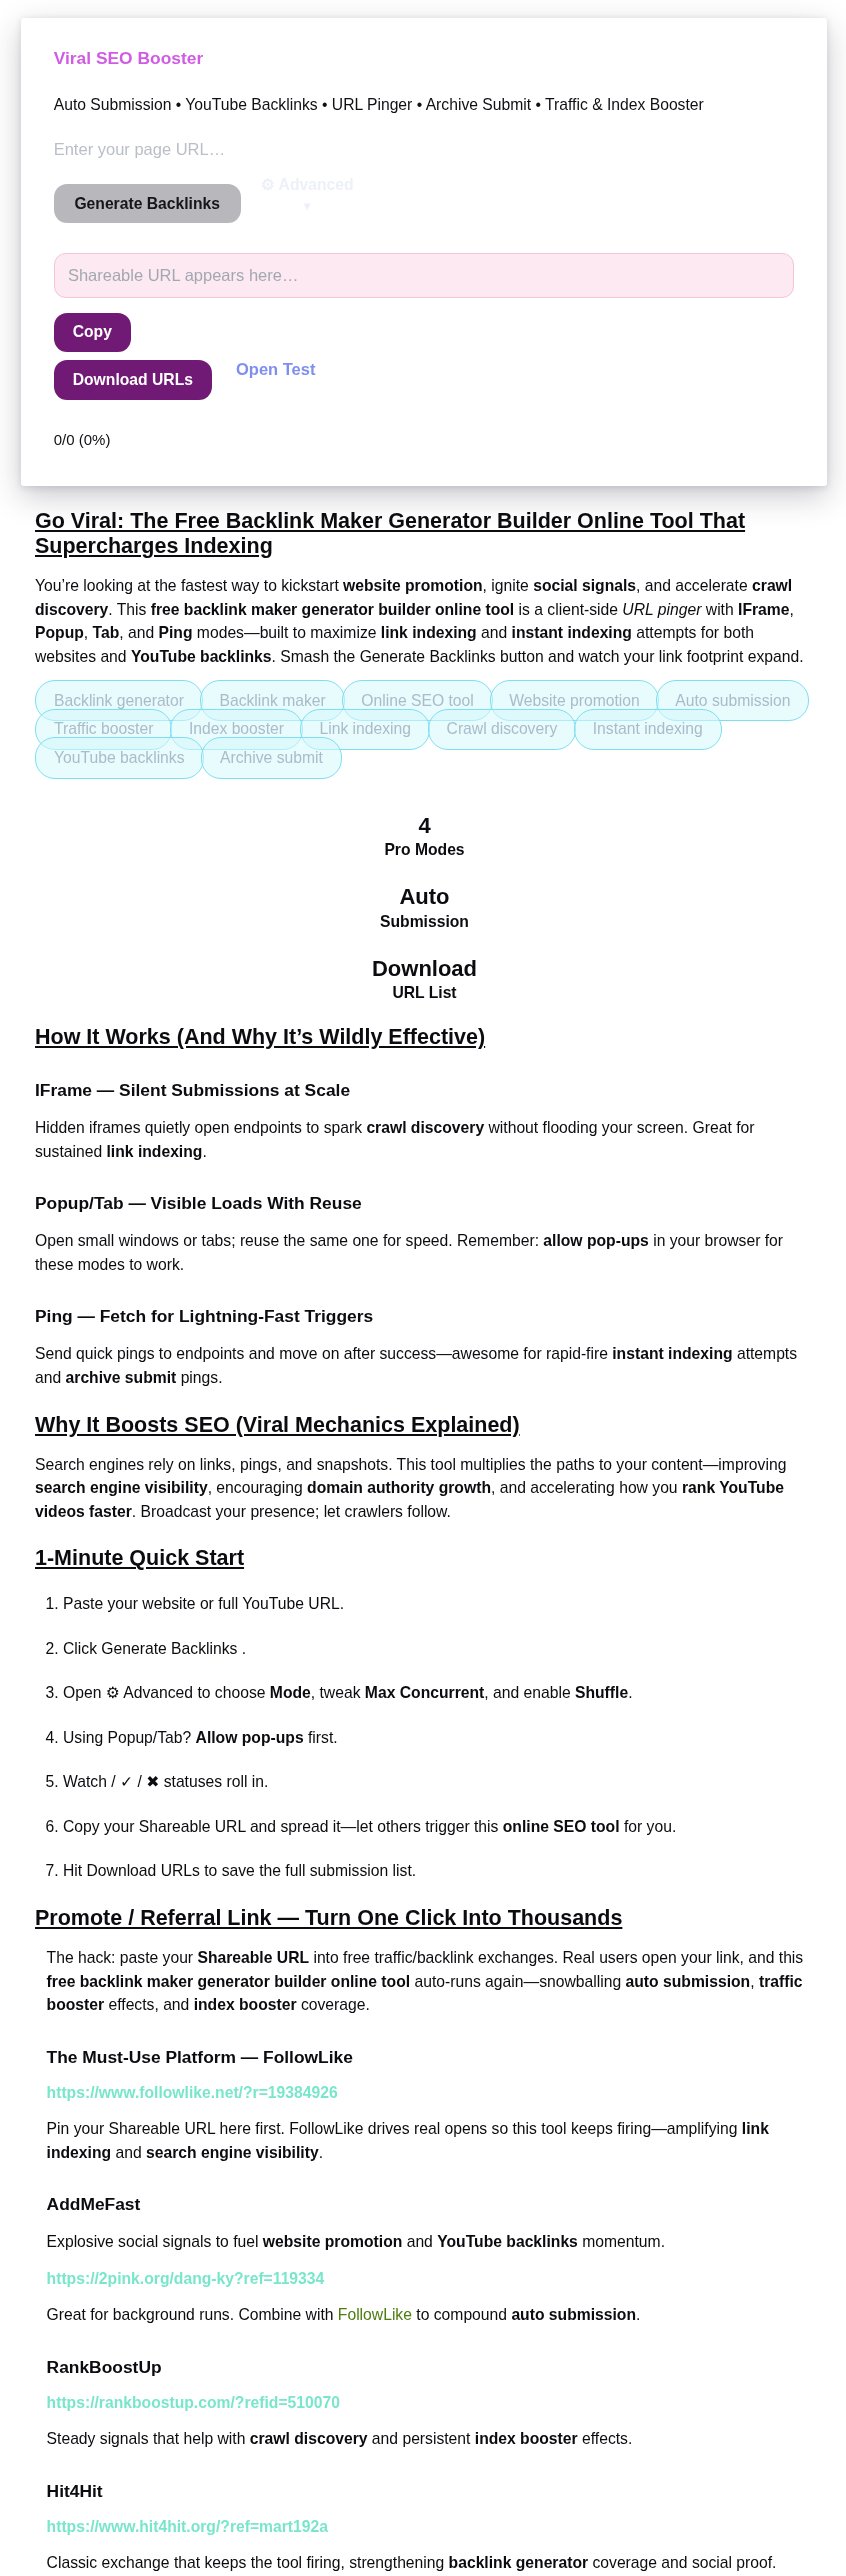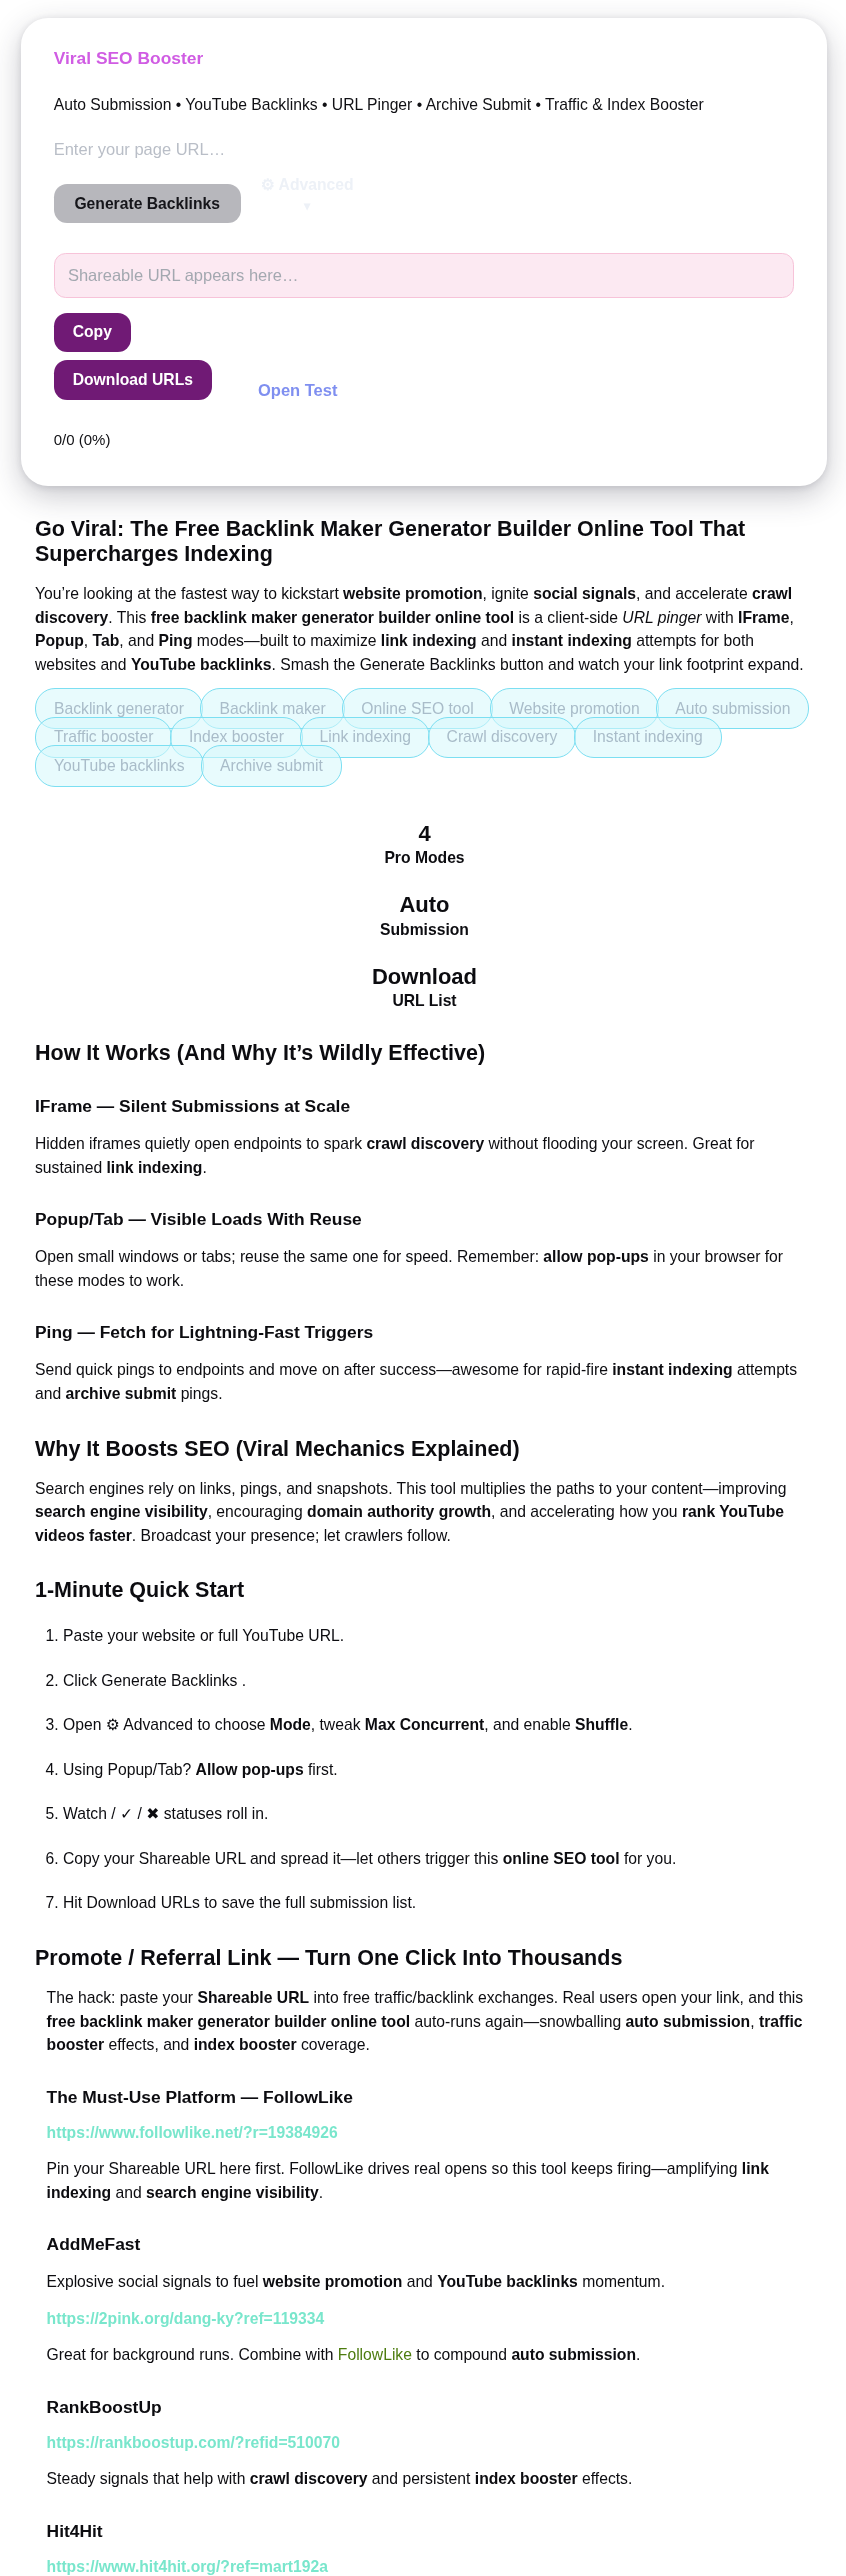--- a/index.html
+++ b/index.html
@@ -6,21 +6,21 @@
   html, body { margin:0; padding:0; background:#fff; }
   body {
     width:847px;
     font-family:"Liberation Sans", sans-serif;
     color:#0c0c10;
   }
   
   .card {
     margin:18px 20px 0 20.7px;
     background:#fff;
-    border-radius:27px;
+    border-radius:3px;
     box-shadow:0 10px 30px rgba(40,40,60,.25), 0 1.7px 6.6px rgba(40,40,60,.12);
     padding:30px 33px 38px 33px;
   }
   .card-title { color:#d05ce3; font-size:17.4px; font-weight:bold; }
   .card-sub { margin-top:26.5px; font-size:15.7px; color:#101014; }
   .url-input {
     margin-top:25px; width:100%; border:none; outline:none;
     font-size:16.5px; color:#444; background:transparent; padding:1.7px 0;
   }
   .url-input::placeholder { color:#b9bec7; }
@@ -39,27 +39,27 @@
   }
   .advanced .caret { font-size:12.4px; }
   .share-input {
     margin-top:26.5px; width:100%;
     background:#fce9f2; border:1.7px solid #f7c3d9; border-radius:11.6px;
     padding:11.6px 13.2px; font-size:16.5px; color:#555; outline:none;
   }
   .share-input::placeholder { color:#a3a8b0; }
   .btn-gray { background:#701a75; color:#fff; font-size:15.7px; padding:10.8px 19px; }
   .btn-copy { margin-top:15px; }
-  .dl-row { margin-top:8.3px; display:flex; align-items:flex-end; gap:46px; }
+  .dl-row { margin-top:8.3px; display:flex; align-items:flex-start; gap:24px; }
   .open-test { color:#7f8ff0; font-weight:bold; font-size:16.5px; text-decoration:none; cursor:pointer; }
   .progress { margin-top:31px; font-size:15px; color:#101014; }
 
   
   main { padding:0 33px 33px 35px; }
-  h2 { font-size:21.5px; font-weight:bold; margin:31px 0 0; color:#0c0c10; }
+  h2 { font-size:21.5px; font-weight:bold; margin:23px 0 0; color:#0c0c10;text-decoration:underline; }
   h3 { font-size:17.4px; font-weight:bold; margin:30px 0 0; }
   p, li { font-size:15.7px; line-height:1.5; }
   p { margin:15px 0 0; }
   i { font-style:italic; }
 
   
   .chips { margin-top:11.6px; padding-bottom:21.5px; }
   .chip {
     display:inline-block;
     border:1.7px solid #7cdff2;

